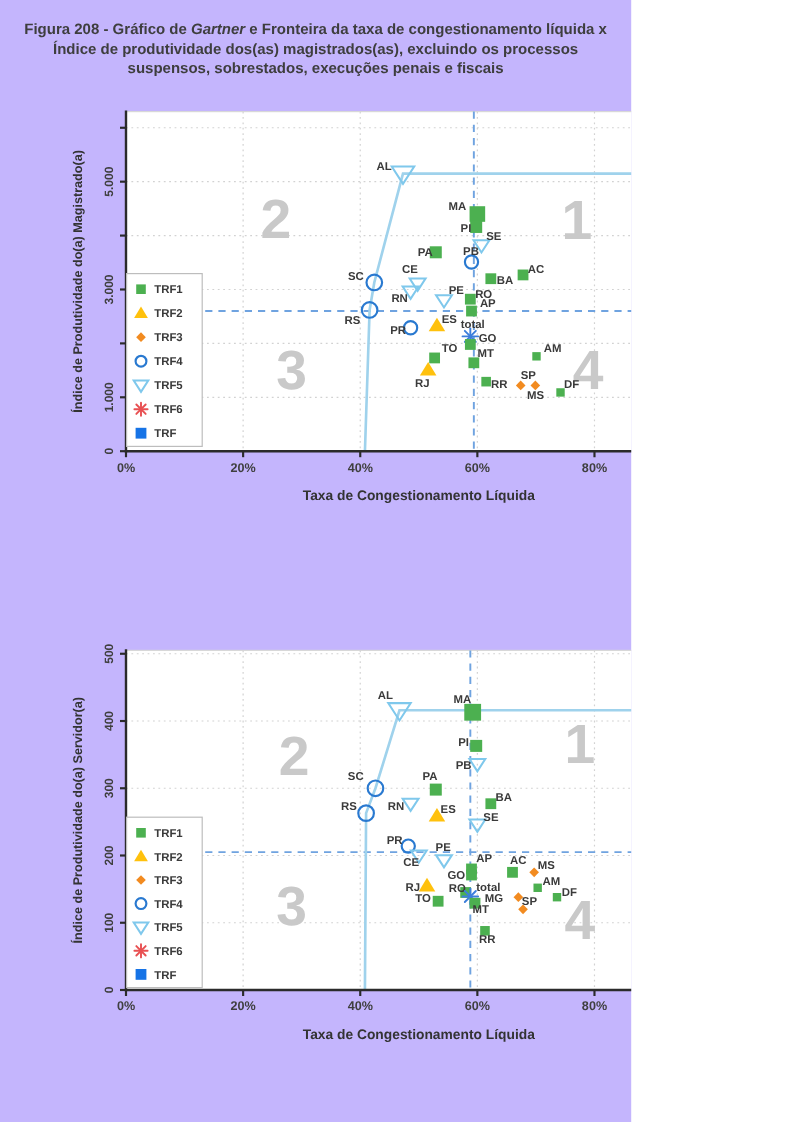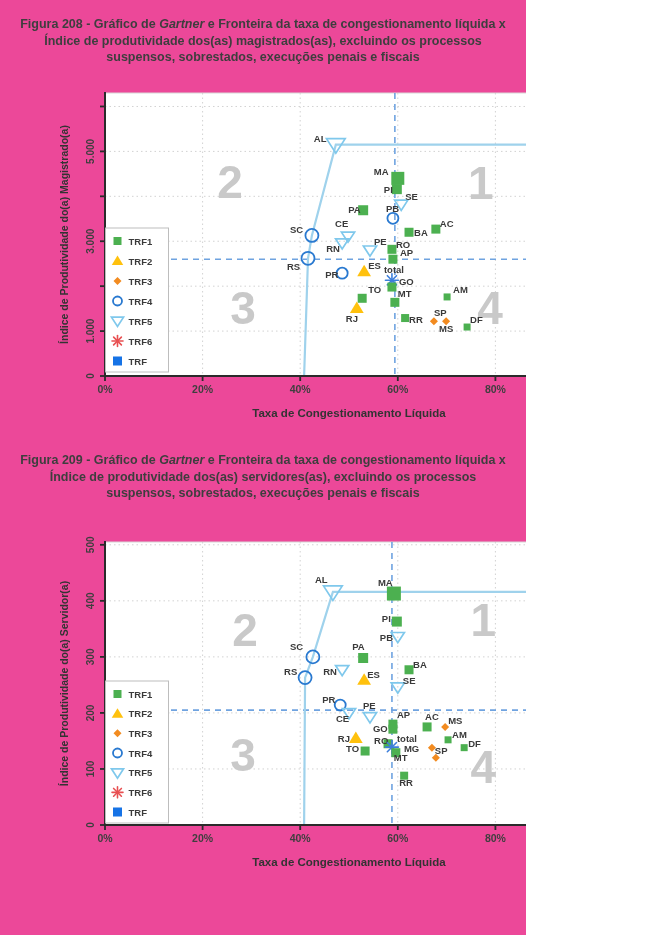--- a/index.html
+++ b/index.html
@@ -1,28 +1,27 @@
 <!DOCTYPE html>
 <html><head>
 <meta charset="utf-8">
 <style>
   html,body{margin:0;padding:0;background:#ffffff;}
-  #page{position:relative;width:526px;height:935px;background:#ec4899;overflow:hidden;
+  #page{position:relative;width:526px;height:935px;background:#c4b5fd;overflow:hidden;
         font-family:"Liberation Sans",sans-serif;}
   .fig-title{position:absolute;left:18px;right:18px;text-align:center;
              font-size:12.5px;font-weight:bold;color:#3e3e3e;line-height:1.32;}
   .fig-title .it{font-style:italic;}
   svg text{font-family:"Liberation Sans",sans-serif;}
 </style>
 </head>
 <body>
 
 <div id="page">
   <div class="fig-title" style="top:16px;"><span>Figura 208 - Gráfico de </span><span class="it">Gartner</span><span> e Fronteira da taxa de congestionamento líquida x Índice de produtividade dos(as) magistrados(as), excluindo os processos suspensos, sobrestados, execuções penais e fiscais</span></div>
-  <div class="fig-title" style="top:452px;"><span>Figura 209 - Gráfico de </span><span class="it">Gartner</span><span> e Fronteira da taxa de congestionamento líquida x Índice de produtividade dos(as) servidores(as), excluindo os processos suspensos, sobrestados, execuções penais e fiscais</span></div>
   <svg id="charts" width="665" height="935" viewBox="0 0 665 935">
       <g>
         <rect x="105" y="93" width="488" height="283" fill="#fff" stroke="#d8d8d8" stroke-width="1"></rect>
         <g>
           <line x1="202.60000000000002" y1="93" x2="202.60000000000002" y2="376" stroke="#d2d2d2" stroke-width="1" stroke-dasharray="1.5 3"></line>
           <line x1="300.20000000000005" y1="93" x2="300.20000000000005" y2="376" stroke="#d2d2d2" stroke-width="1" stroke-dasharray="1.5 3"></line>
           <line x1="397.8" y1="93" x2="397.8" y2="376" stroke="#d2d2d2" stroke-width="1" stroke-dasharray="1.5 3"></line>
           <line x1="495.40000000000003" y1="93" x2="495.40000000000003" y2="376" stroke="#d2d2d2" stroke-width="1" stroke-dasharray="1.5 3"></line>
           <line x1="593" y1="93" x2="593" y2="376" stroke="#d2d2d2" stroke-width="1" stroke-dasharray="1.5 3"></line>
           <line x1="105" y1="331.07936507936506" x2="593" y2="331.07936507936506" stroke="#d2d2d2" stroke-width="1" stroke-dasharray="1.5 3"></line>

